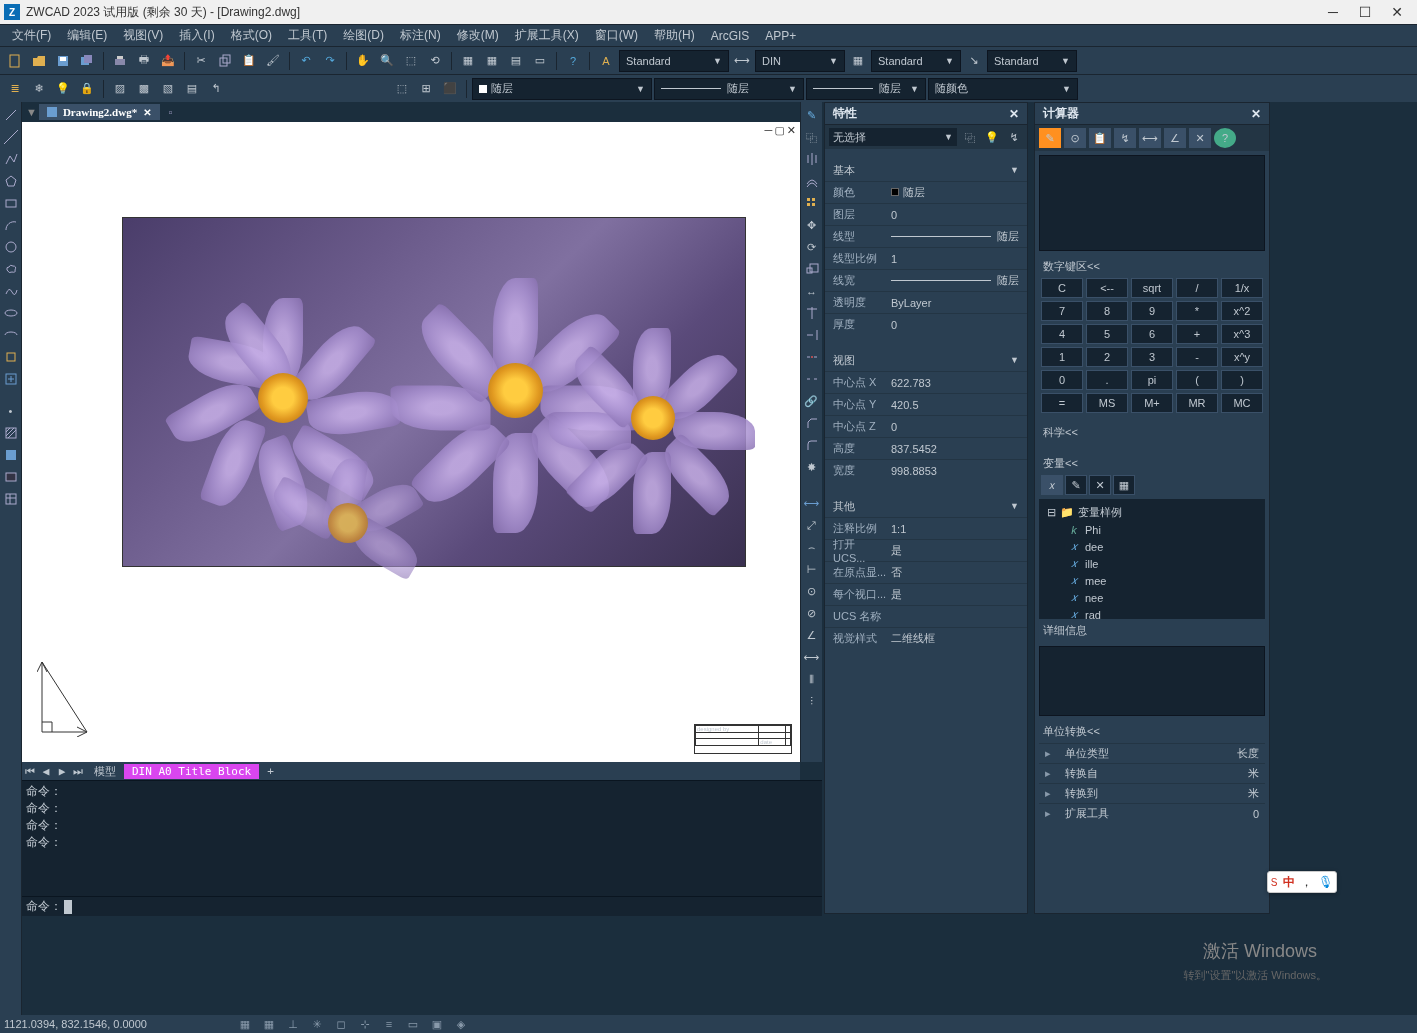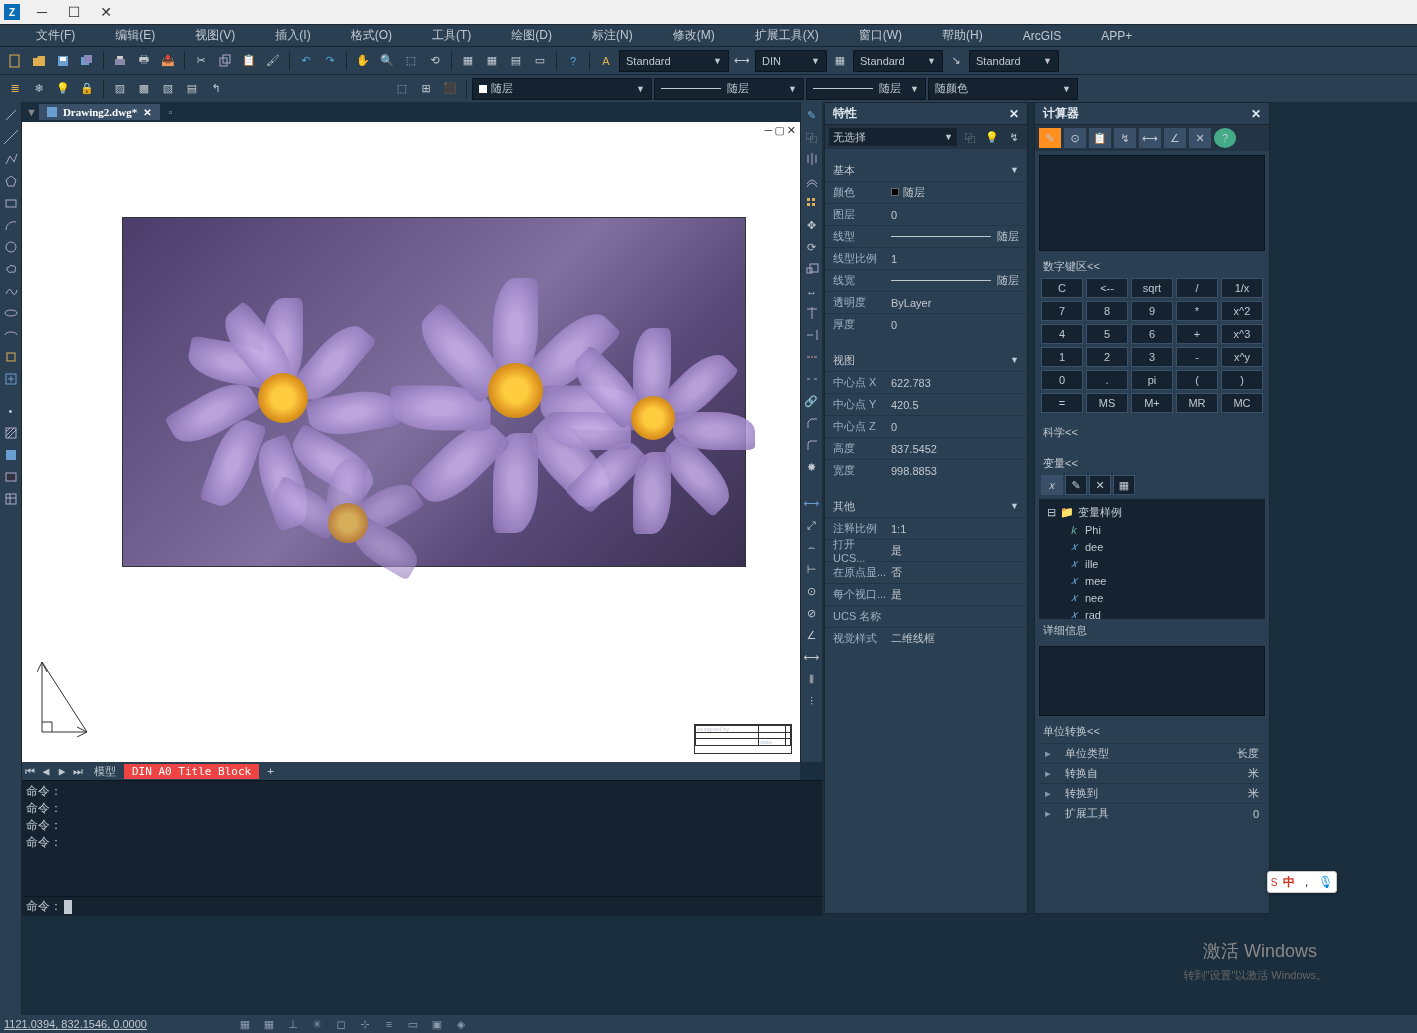--- a/index.html
+++ b/index.html
@@ -7,21 +7,21 @@
 
 
 .titlebar { height: 24px; background: #f0f0f0; color: #333; display: flex; align-items: center; padding: 0 4px; }
 .titlebar .logo { width: 16px; height: 16px; background: #0a6db5; margin-right: 6px; display: inline-flex; align-items: center; justify-content: center; color: #fff; font-size: 10px; font-weight: bold; }
 .titlebar .title-text { flex: 1; font-size: 12px; }
 .titlebar .win-btns { display: flex; }
 .titlebar .win-btn { width: 32px; height: 24px; display: flex; align-items: center; justify-content: center; cursor: pointer; font-size: 14px; }
 
 
 .menubar { height: 22px; background: #2a3f52; display: flex; align-items: center; padding: 0 4px; border-top: 1px solid #1a2530; }
-.menubar .menu-item { padding: 2px 8px; cursor: pointer; color: #c0c8d0; font-size: 12px; margin-left: 24px; }
+.menubar .menu-item { padding: 2px 8px; cursor: pointer; color: #c0c8d0; font-size: 12px; }
 
 
 .toolbar-row { height: 28px; background: #2a3f52; display: flex; align-items: center; padding: 0 4px; border-top: 1px solid #1a2530; gap: 2px; }
 .toolbar-row .tb-btn { width: 22px; height: 22px; display: flex; align-items: center; justify-content: center; cursor: pointer; border-radius: 2px; }
 .toolbar-row .sep { width: 1px; height: 18px; background: #1a2530; margin: 0 3px; }
 .toolbar-row .combo { height: 22px; background: #152330; border: 1px solid #0d1520; display: flex; align-items: center; padding: 0 6px; color: #c0c8d0; font-size: 11px; cursor: pointer; }
 .toolbar-row .combo .drop { margin-left: auto; font-size: 9px; }
 .toolbar-row .line-swatch { display: inline-block; width: 60px; border-top: 1px solid #c0c8d0; margin-right: 6px; }
 
 
@@ -49,32 +49,32 @@
 .title-block { position: absolute; right: 8px; bottom: 8px; width: 98px; height: 30px; border: 1px solid #333; font-size: 6px; }
 .title-block table { width: 100%; border-collapse: collapse; }
 .title-block td { border: 1px solid #333; padding: 0 1px; height: 6px; }
 .viewport-ctrl { position: absolute; right: 4px; top: 2px; display: flex; gap: 2px; }
 .viewport-ctrl span { font-size: 11px; cursor: pointer; color: #333; }
 
 
 .layout-tabs { position: absolute; left: 22px; top: 762px; width: 778px; height: 18px; background: #2a3f52; display: flex; align-items: center; font-size: 11px; }
 .layout-tabs .nav-btn { width: 16px; text-align: center; cursor: pointer; color: #bfc8d0; font-family: monospace; }
 .layout-tabs .ltab { padding: 1px 8px; cursor: pointer; font-family: monospace; }
-.layout-tabs .ltab.active { background: #ef4444; color: #fff; }
+.layout-tabs .ltab.active { background: #d946ef; color: #fff; }
 
 
 .command-area { position: absolute; left: 22px; top: 780px; width: 800px; height: 130px; background: #152330; color: #c0c8d0; font-family: monospace; font-size: 12px; padding: 2px 4px; overflow: hidden; border-top: 1px solid #0a1520; }
 .command-line { white-space: pre; }
 .command-input-row { position: absolute; left: 22px; top: 896px; width: 800px; height: 20px; background: #152330; display: flex; align-items: center; padding: 0 4px; font-family: monospace; font-size: 12px; border-top: 1px solid #0a1520; }
 .command-cursor { display: inline-block; width: 8px; height: 14px; background: #c0c8d0; margin-left: 2px; animation: blink 1s infinite; }
 @keyframes blink { 50% { opacity: 0; } }
 
 
 .status-bar { position: absolute; left: 0; bottom: 0; right: 0; height: 18px; background: #2a3f52; display: flex; align-items: center; padding: 0 4px; font-size: 11px; gap: 10px; font-family: monospace; }
-.status-bar .coord { color: #c0c8d0; text-decoration: underline; }
+.status-bar .coord { color: #c0c8d0; }
 .status-btns { position: absolute; left: 235px; bottom: 0; height: 18px; display: flex; align-items: center; gap: 4px; }
 .status-btns .sb { width: 20px; height: 16px; display: flex; align-items: center; justify-content: center; cursor: pointer; color: #8899aa; }
 
 
 .panel { position: absolute; top: 102px; background: #2a3f52; border: 1px solid #1a2530; }
 .panel-header { height: 22px; background: #2a3f52; display: flex; align-items: center; padding: 0 8px; color: #e0e8f0; font-size: 12px; font-weight: bold; border-bottom: 1px solid #1a2530; }
 .panel-header .close-panel { margin-left: auto; cursor: pointer; font-size: 12px; }
 .props-panel { left: 824px; width: 204px; height: 812px; }
 .props-toolbar { height: 24px; display: flex; align-items: center; gap: 4px; padding: 0 4px; background: #233544; }
 .props-toolbar .sel-combo { flex: 1; background: #152330; height: 18px; display: flex; align-items: center; padding: 0 4px; font-size: 11px; }
@@ -114,20 +114,21 @@
 .ime-float .comma { color: #333; }
 .ime-float .mic { color: #0088dd; }
 
 svg { display: block; }
 </style>
 </head>
 <body>
 
 <div class="titlebar">
   <span class="logo">Z</span>
+  <span class="title-text">ZWCAD 2023 试用版 (剩余 30 天) - [Drawing2.dwg]</span>
   <div class="win-btns">
     <div class="win-btn">─</div>
     <div class="win-btn">☐</div>
     <div class="win-btn close">✕</div>
   </div>
 </div>
 
 <div class="menubar">
   <span class="menu-item">文件(F)</span>
   <span class="menu-item">编辑(E)</span>
@@ -202,21 +203,21 @@
   <span class="tb-btn">▭</span>
   <div class="sep"></div>
   <span class="tb-btn" style="color:#5ad">?</span>
   <div class="sep"></div>
   <span class="tb-btn" style="color:#e0b050">A</span>
   <div class="combo" style="width:110px">
       <span>Standard</span>
       <span class="drop">▼</span>
     </div>
   <span class="tb-btn">⟷</span>
-  <div class="combo" style="width:72px">
+  <div class="combo" style="width:90px">
       <span>DIN</span>
       <span class="drop">▼</span>
     </div>
   <span class="tb-btn">▦</span>
   <div class="combo" style="width:90px">
       <span>Standard</span>
       <span class="drop">▼</span>
     </div>
   <span class="tb-btn">↘</span>
   <div class="combo" style="width:90px">

